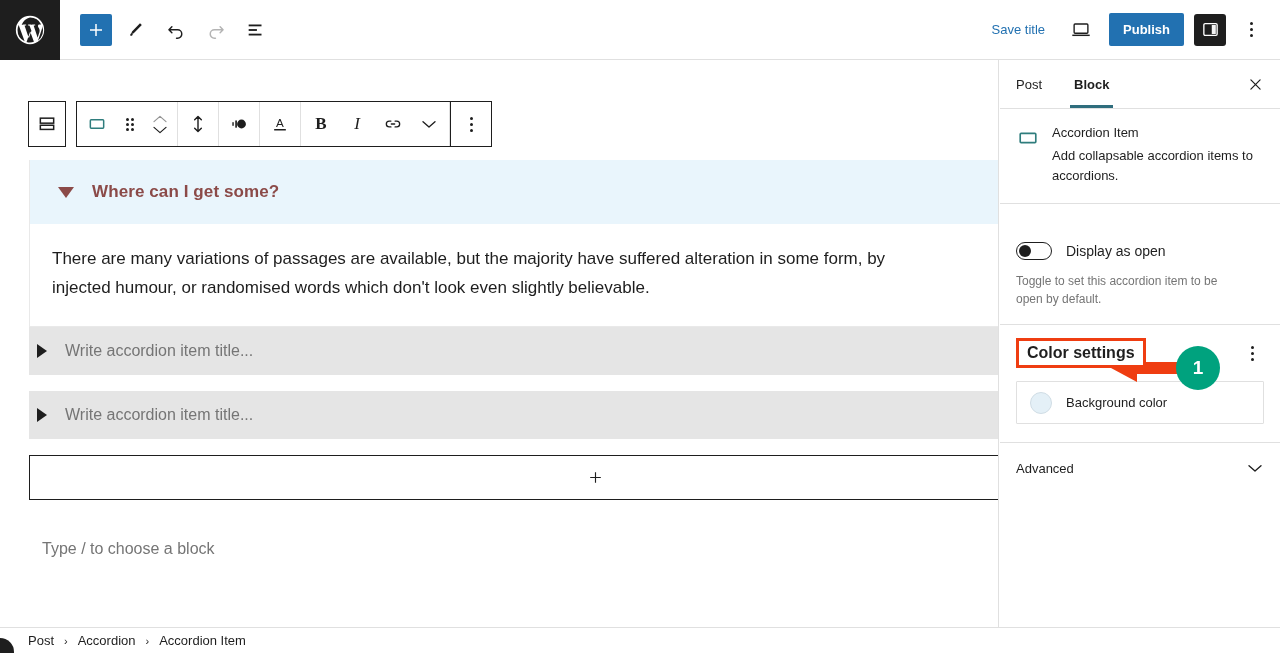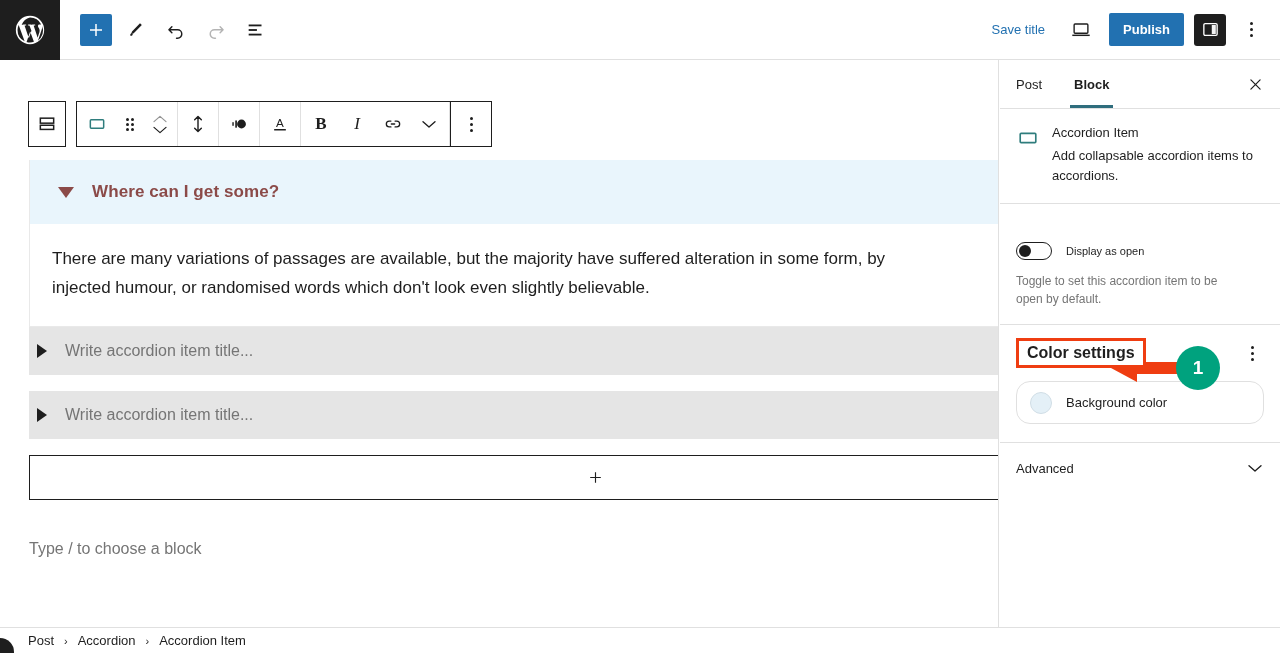--- a/index.html
+++ b/index.html
@@ -280,21 +280,21 @@
     border: 1px solid #1e1e1e;
     background: #fff;
     display: flex; align-items: center; justify-content: center;
     cursor: pointer;
     box-sizing: border-box;
   }
 
   .default-paragraph {
     position: absolute;
     top: 480px;
-    left: 29px;
+    left: 42px;
     color: #757575;
     font-size: 16px;
   }
 
   
   .sidebar {
     position: absolute;
     top: 60px;
     left: 1000px;
     width: 280px;
@@ -387,21 +387,21 @@
     box-sizing: border-box;
     flex: 0 0 auto;
   }
   .switch .knob {
     position: absolute;
     width: 12px; height: 12px;
     border-radius: 50%;
     background: #1e1e1e;
     top: 1.5px; left: 2px;
   }
-  .toggle-label { font-size: 11px; color: #1e1e1e; }
+  .toggle-label { font-size: 14px; color: #1e1e1e; }
   .help-text {
     margin-top: 12px;
     font-size: 12px;
     line-height: 1.5;
     color: #757575;
     max-width: 230px;
   }
 
   
   .color-panel {
@@ -428,21 +428,21 @@
     cursor: pointer;
   }
   .color-kebab {
     width: 24px; height: 28px;
     display: flex; align-items: center; justify-content: center;
     background: none; border: none; cursor: pointer; padding: 0;
   }
   .color-list {
     margin-top: 14px;
     border: 1px solid #e0e0e0;
-    border-radius: 14px;
+    border-radius: 1px;
     overflow: hidden;
   }
   .color-row {
     height: 41px;
     display: flex; align-items: center; gap: 14px;
     padding-left: 13px;
     border-bottom: 1px solid #e0e0e0;
     cursor: pointer;
     box-sizing: border-box;
   }

